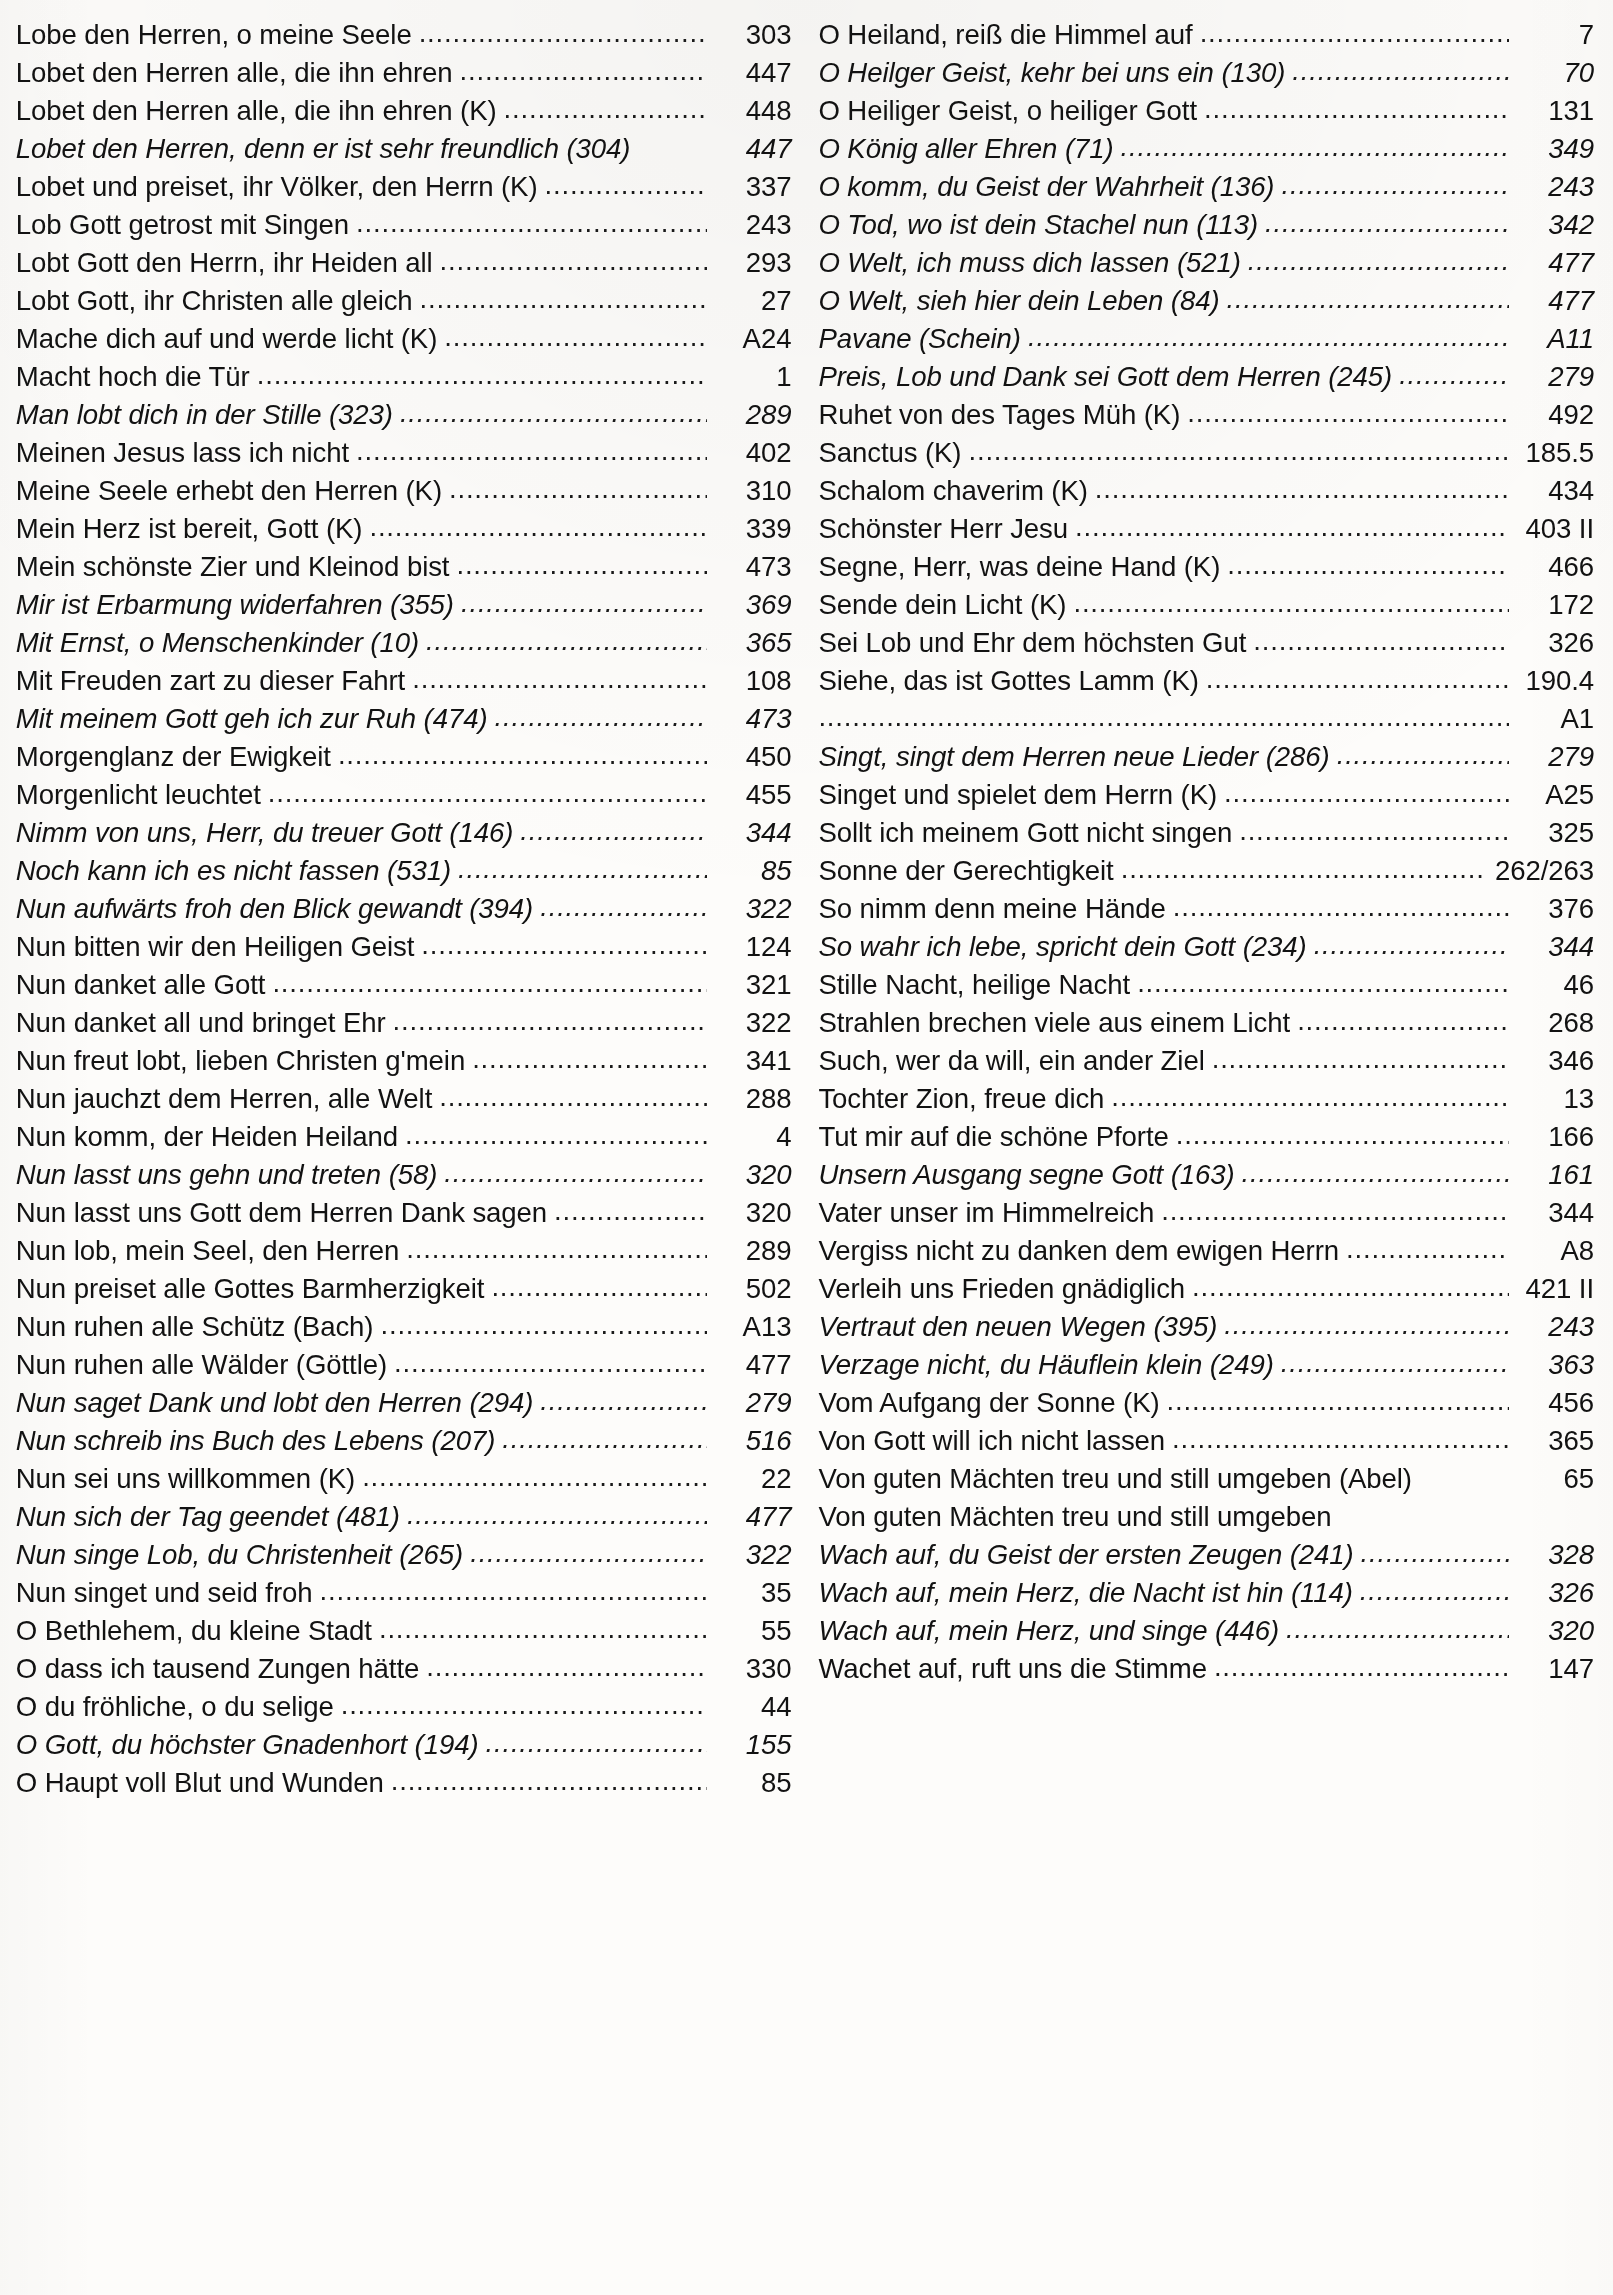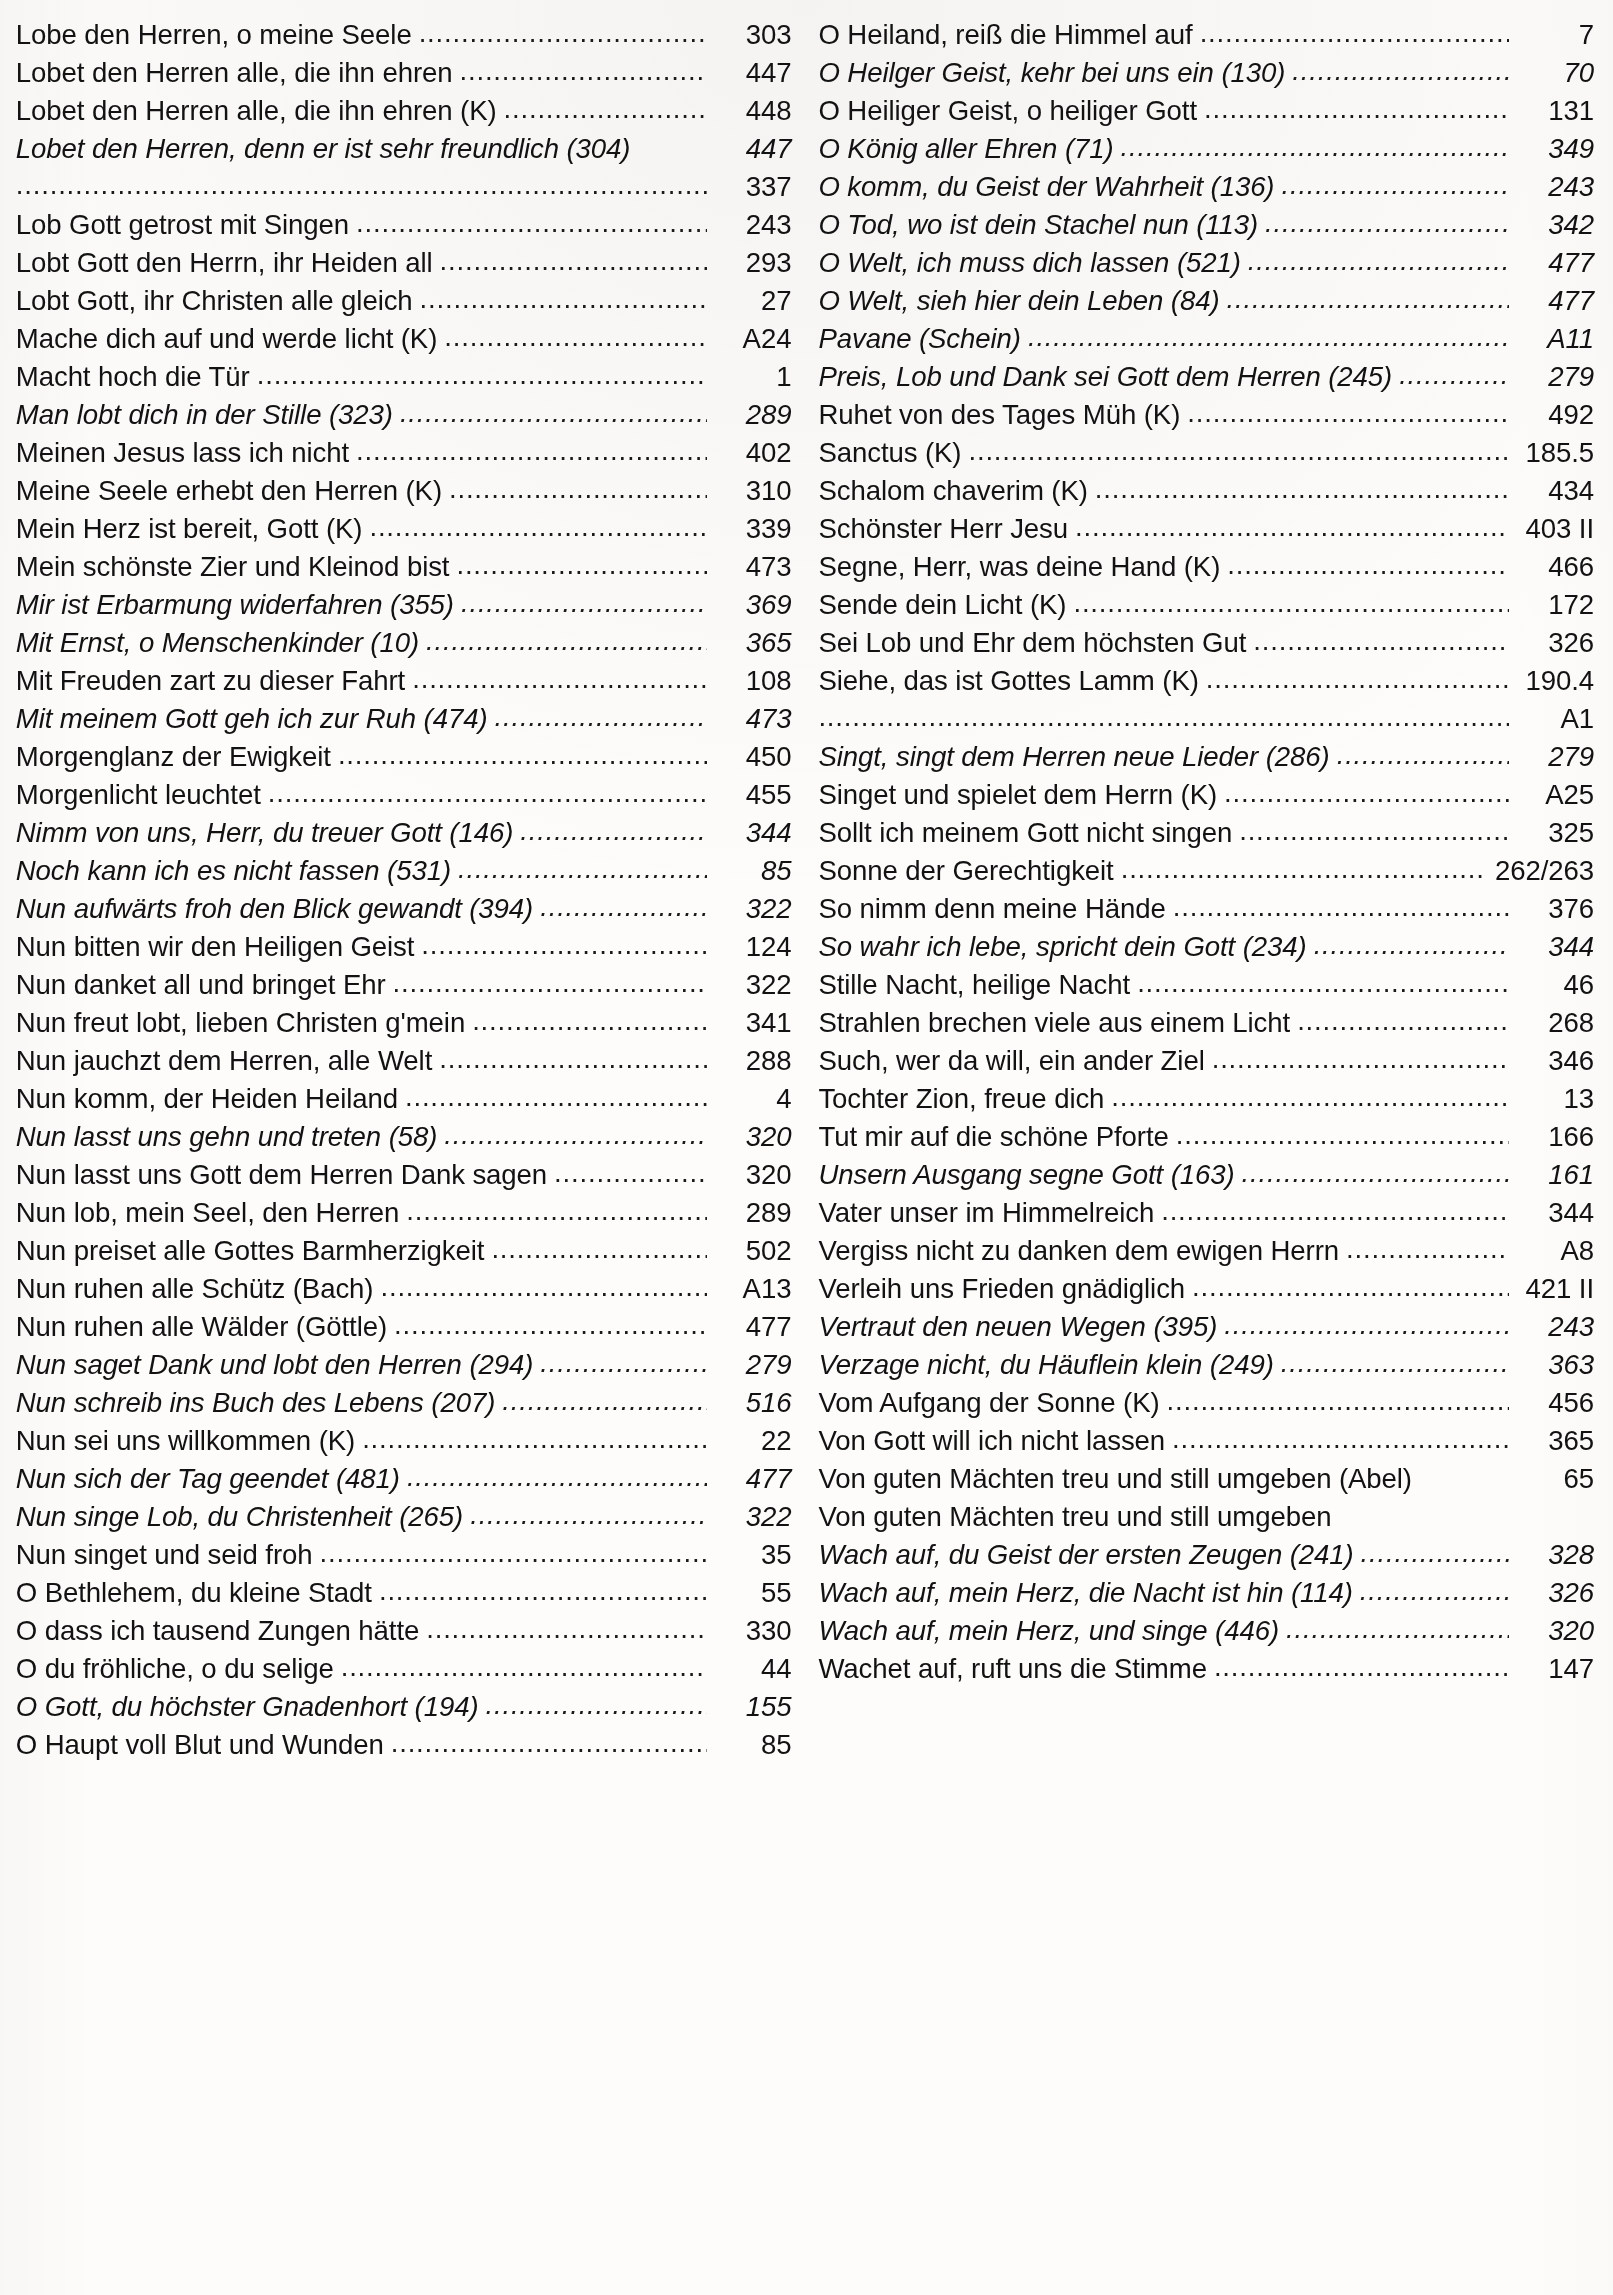--- a/index.html
+++ b/index.html
@@ -111,20 +111,21 @@
         <span class="entry-title">Lobet den Herren alle, die ihn ehren (K)</span>
         <span class="entry-leader"></span>
         <span class="entry-page">448</span>
       </div>
       <div class="index-entry italic no-leader">
         <span class="entry-title">Lobet den Herren, denn er ist sehr freundlich (304)</span>
         <span class="entry-leader"></span>
         <span class="entry-page">447</span>
       </div>
       <div class="index-entry">
+        <span class="entry-title">Lobet und preiset, ihr Völker, den Herrn (K)</span>
         <span class="entry-leader"></span>
         <span class="entry-page">337</span>
       </div>
       <div class="index-entry">
         <span class="entry-title">Lob Gott getrost mit Singen</span>
         <span class="entry-leader"></span>
         <span class="entry-page">243</span>
       </div>
       <div class="index-entry">
         <span class="entry-title">Lobt Gott den Herrn, ihr Heiden all</span>
@@ -213,20 +214,25 @@
       </div>
       <div class="index-entry italic">
         <span class="entry-title">Nun aufwärts froh den Blick gewandt (394)</span>
         <span class="entry-leader"></span>
         <span class="entry-page">322</span>
       </div>
       <div class="index-entry">
         <span class="entry-title">Nun bitten wir den Heiligen Geist</span>
         <span class="entry-leader"></span>
         <span class="entry-page">124</span>
+      </div>
+      <div class="index-entry">
+        <span class="entry-title">Nun danket alle Gott</span>
+        <span class="entry-leader"></span>
+        <span class="entry-page">321</span>
       </div>
       <div class="index-entry">
         <span class="entry-title">Nun danket all und bringet Ehr</span>
         <span class="entry-leader"></span>
         <span class="entry-page">322</span>
       </div>
       <div class="index-entry">
         <span class="entry-title">Nun freut lobt, lieben Christen g'mein</span>
         <span class="entry-leader"></span>
         <span class="entry-page">341</span>

